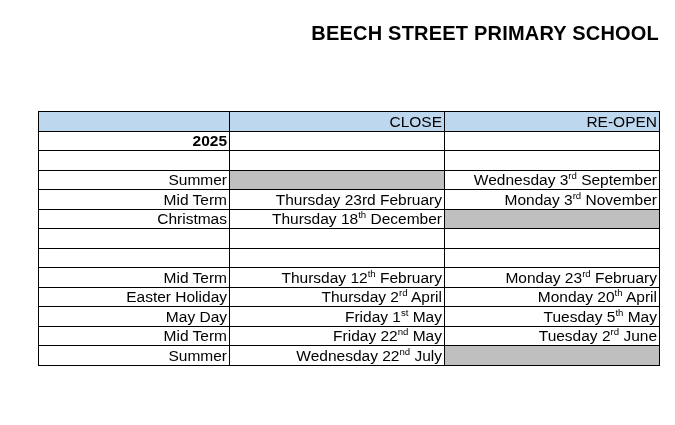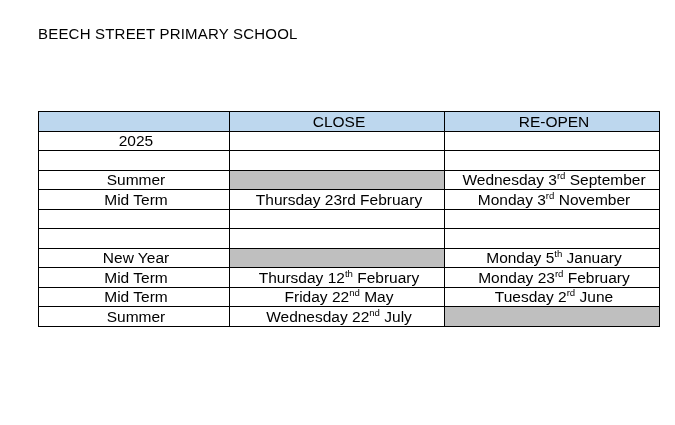--- a/index.html
+++ b/index.html
@@ -13,55 +13,55 @@
     position: relative;
     overflow: hidden;
     font-family: "Liberation Sans", "DejaVu Sans", sans-serif;
     color: #000000;
   }
   .title-block {
     position: absolute;
     left: 38px;
     top: 22px;
     width: 621px;
-    text-align: left;
-    font-size: 15px;
-    font-weight: normal;
+    text-align: right;
+    font-size: 20px;
+    font-weight: bold;
     line-height: 23px;
     letter-spacing: 0.2px;
   }
   table.holiday-table {
     position: absolute;
     left: 38px;
     top: 111px;
     width: 621px;
     border-collapse: collapse;
     table-layout: fixed;
   }
   .holiday-table th,
   .holiday-table td {
     border: 1px solid #000000;
     height: 18.5px;
     padding: 0 2px 0 6px;
     font-size: 15.5px;
     font-weight: normal;
-    text-align: center;
+    text-align: right;
     vertical-align: middle;
     line-height: 17px;
     white-space: nowrap;
     overflow: hidden;
   }
   .holiday-table th {
     background: var(--header-bg, #bdd7ee);
   }
   .holiday-table td.shaded {
     background: var(--shaded-bg, #bfbfbf);
   }
   .holiday-table td.bold {
-    font-weight: normal;
+    font-weight: bold;
   }
   .holiday-table sup {
     font-size: 0.62em;
     vertical-align: super;
     line-height: 0;
     margin-top: 32px;
   }
 </style>
 </head>
 <body>
@@ -98,38 +98,48 @@
         <td>Summer</td>
         <td class="shaded"></td>
         <td>Wednesday 3<sup>rd</sup> September</td>
       </tr>
       <tr>
         <td>Mid Term</td>
         <td>Thursday 23rd February</td>
         <td>Monday 3<sup>rd</sup> November</td>
       </tr>
       <tr>
+        <td>Christmas</td>
+        <td>Thursday 18<sup>th</sup> December</td>
+        <td class="shaded"></td>
+      </tr>
+      <tr>
         <td></td>
         <td></td>
         <td></td>
       </tr>
       <tr>
         <td></td>
         <td></td>
         <td></td>
       </tr>
       <tr>
-        <td>New Year</td>
-        <td class="shaded"></td>
-        <td>Monday 5<sup>th</sup> January</td>
-      </tr>
-      <tr>
         <td>Mid Term</td>
         <td>Thursday 12<sup>th</sup> February</td>
         <td>Monday 23<sup>rd</sup> February</td>
+      </tr>
+      <tr>
+        <td>Easter Holiday</td>
+        <td>Thursday 2<sup>rd</sup> April</td>
+        <td>Monday 20<sup>th</sup> April</td>
+      </tr>
+      <tr>
+        <td>May Day</td>
+        <td>Friday 1<sup>st</sup> May</td>
+        <td>Tuesday 5<sup>th</sup> May</td>
       </tr>
       <tr>
         <td>Mid Term</td>
         <td>Friday 22<sup>nd</sup> May</td>
         <td>Tuesday 2<sup>rd</sup> June</td>
       </tr>
       <tr>
         <td>Summer</td>
         <td>Wednesday 22<sup>nd</sup> July</td>
         <td class="shaded"></td>

